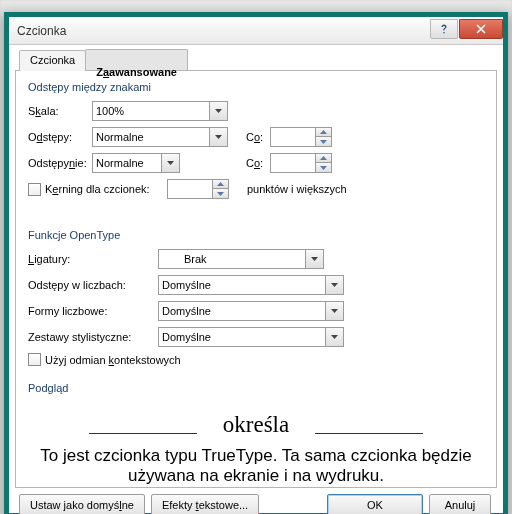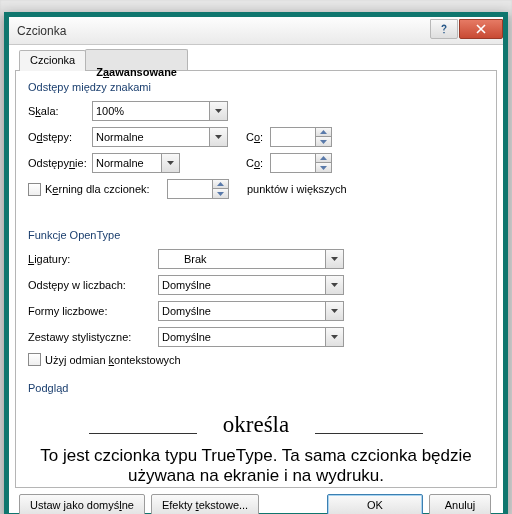--- a/index.html
+++ b/index.html
@@ -159,21 +159,21 @@
           </div>
           <div style="margin-left:18px">punktów i większych</div>
         </div>
       </div>
 
       <div class="sec-title" style="margin-top:18px">Funkcje OpenType</div>
       <div style="padding:0 2px 6px 2px">
         <div class="row otrow">
           <div class="lbl"><span></span><u class="acc">L</u><span>igatury:</span></div>
           <div class="combo">
-            <input style="width: 168px; padding-left: 25px;" value="Brak">
+            <input style="width: 148px; padding-left: 25px;" value="Brak">
             <div class="cbtn">
                 <svg viewBox="0 0 7 4">
                   <path d="M0 0h7L3.5 4z" fill="#444"></path>
                 </svg>
               </div>
           </div>
         </div>
         <div class="row otrow">
           <div class="lbl">Odstępy w liczbach:</div>
           <div class="combo">

